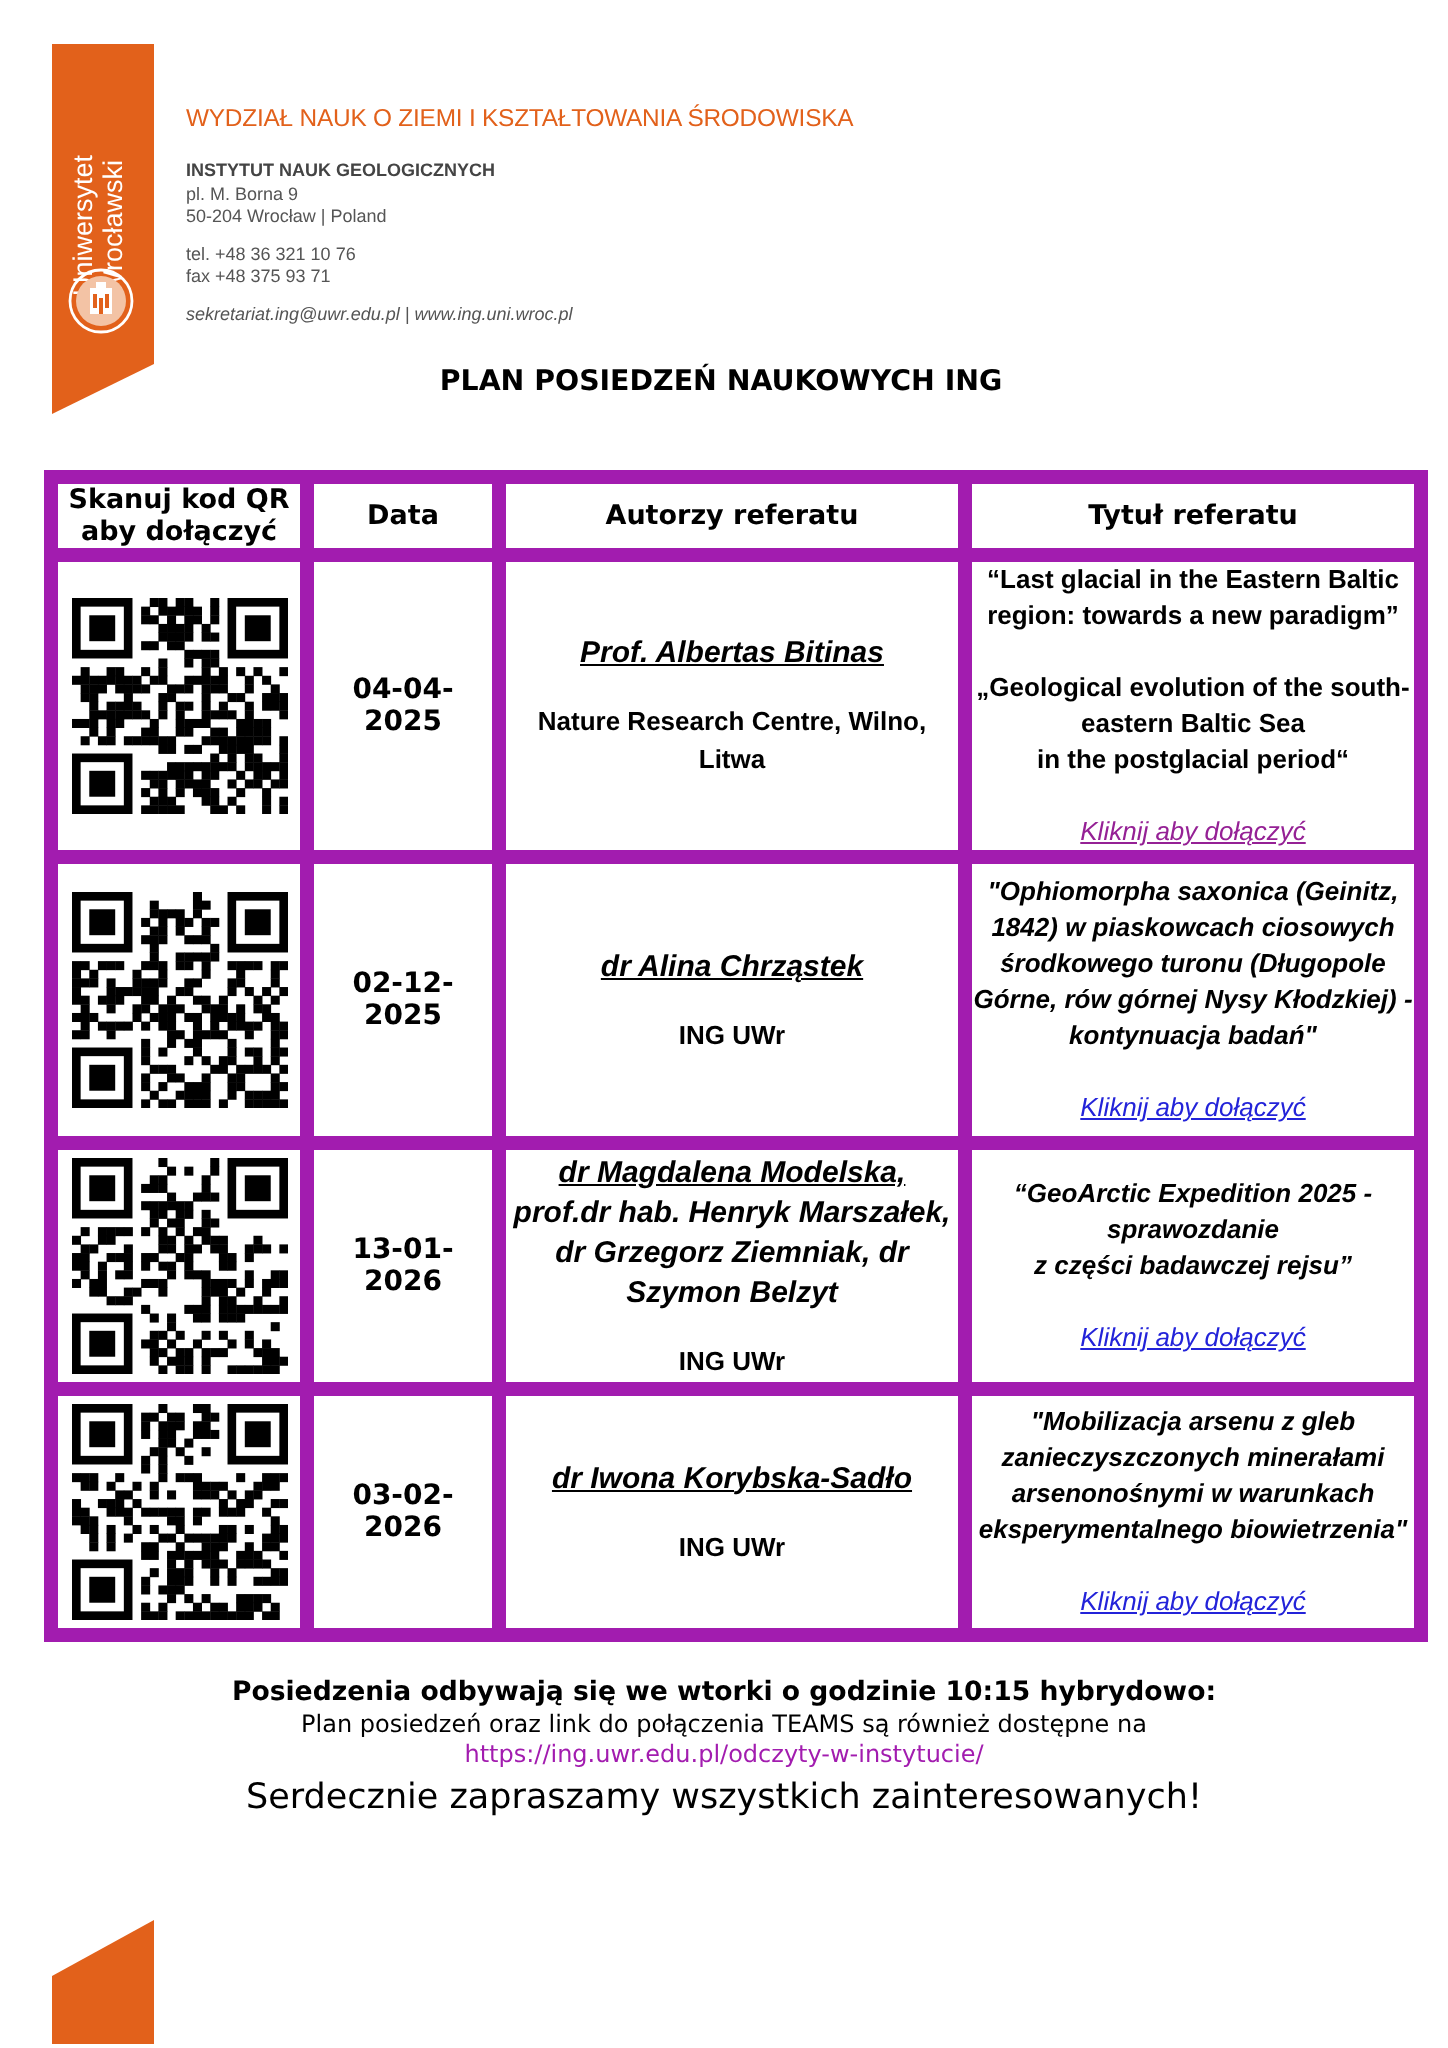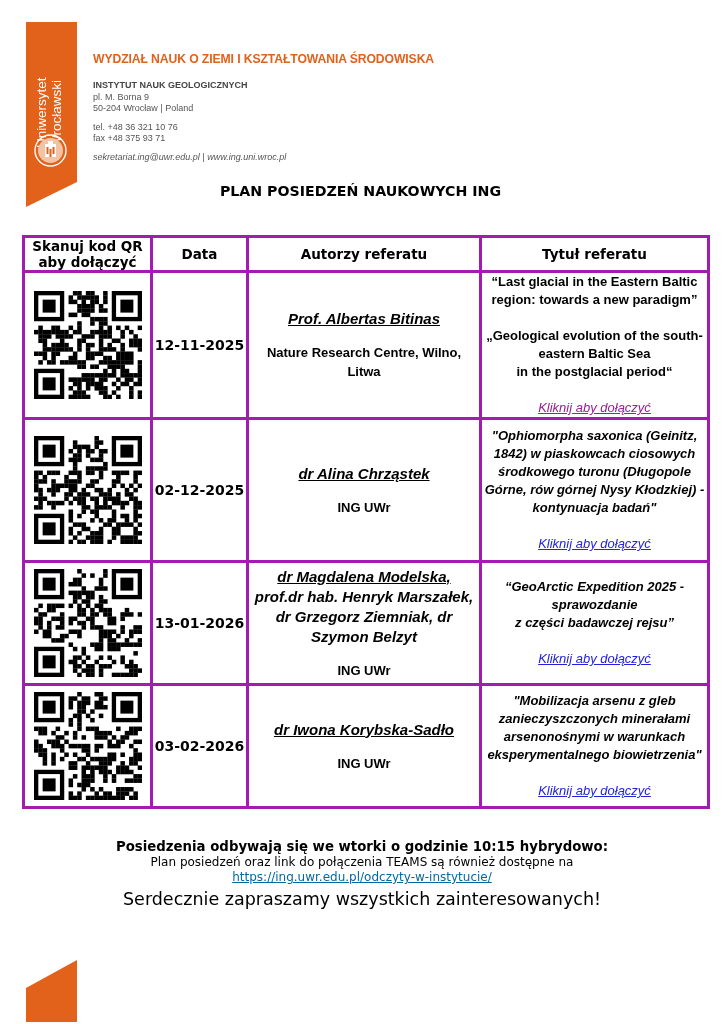--- a/index.html
+++ b/index.html
@@ -6,50 +6,50 @@
   body { width:724px; height:1024px; position:relative; overflow:hidden;
          font-family:"DejaVu Sans", sans-serif; color:#000; }
   .banner { position:absolute; left:26px; top:22px; width:51px; height:185px; }
   .banner svg { display:block; }
   .banner-text { position:absolute; left:26px; top:22px; width:51px; height:130px; }
   .uni-name { position:absolute; transform:rotate(-90deg); transform-origin:left top;
               color:#fff; font-family:"Liberation Sans", sans-serif; font-size:13.5px; line-height:15px;
               white-space:nowrap; left:8px; top:126px; }
   .emblem { position:absolute; left:33px; top:133px; width:35px; height:35px; }
   .faculty { position:absolute; left:93px; top:52px; font-family:"Liberation Sans", sans-serif;
-             font-weight:bold; font-size:12.2px; color:#e2611b; letter-spacing:-0.1px; white-space:nowrap; }
+             font-weight:normal; font-size:12.2px; color:#e2611b; letter-spacing:-0.1px; white-space:nowrap; }
   .inst { position:absolute; left:93px; top:80px; font-family:"Liberation Sans", sans-serif;
           font-size:9px; color:#555; line-height:11.5px; }
   .inst .bold { font-weight:bold; color:#444; font-size:9px; }
   .inst .gap { height:7px; }
   .inst .email { font-style:italic; }
   .title { position:absolute; left:0; width:721px; top:182px; text-align:center;
            font-family:"DejaVu Sans", sans-serif; font-weight:bold; font-size:14.2px; line-height:19px; }
   table.plan { position:absolute; left:22px; top:235px; width:685px; border-collapse:collapse;
                font-family:"Liberation Sans", sans-serif; table-layout:fixed; }
-  table.plan th, table.plan td { border:3px solid #a21caf; text-align:center; vertical-align:middle; padding:0; }
+  table.plan th, table.plan td { border:7px solid #a21caf; text-align:center; vertical-align:middle; padding:0; }
   table.plan th { font-family:"DejaVu Sans", sans-serif; font-weight:bold; font-size:13.5px;
                   line-height:16px; height:32px; }
   td.qr { padding:0; }
   td.qr .qrwrap { width:108px; height:108px; margin:0 auto; }
   td.date { font-weight:bold; font-size:14px; font-family:"DejaVu Sans", sans-serif; }
   td.authors { font-size:13px;font-weight:bold; }
   .author-name { font-style:italic; font-size:15px; line-height:20px; }
   .author-name .u { text-decoration:underline; }
   .affil { font-size:13px; line-height:19px; margin-top:14px; }
   td.tytul { font-size:13px; font-weight:bold; font-style:normal; line-height:18px; padding:0 6px; }
   td.tytul.it { font-style:italic; }
   .tline { display:block; }
   .spacer { height:18px; }
   .join-link { font-style:italic; font-weight:normal; color:#2323d9; text-decoration:underline; font-size:13px; }
   .join-link.visited { color:#952195; }
   .footer { position:absolute; left:0; width:724px; top:838px; text-align:center; }
   .f1 { font-family:"DejaVu Sans", sans-serif; font-weight:bold; font-size:13.3px; line-height:17px; }
   .f2 { font-family:"DejaVu Sans", sans-serif; font-size:12px; line-height:15px; }
-  .f2 a { color:#0369a1; text-decoration:underline; }
+  .f2 a { color:#a21caf; }
   .f3 { font-family:"DejaVu Sans", sans-serif; font-size:17.5px; line-height:24px; margin-top:2px; }
   .corner { position:absolute; left:26px; top:960px; }
 </style>
 </head>
 <body>
 
 <div class="banner">
   <svg width="51" height="185" viewBox="0 0 51 185">
     <polygon points="0,0 51,0 51,160 0,185" fill="#e2611b"></polygon>
   </svg>
@@ -357,21 +357,21 @@
               <rect x="4.32" y="4.32" width="21.6" height="21.6" fill="#fff"></rect>
               <rect x="8.64" y="8.64" width="12.96" height="12.96"></rect>
               <rect x="77.76" y="0" width="30.240000000000002" height="30.240000000000002"></rect>
               <rect x="82.08000000000001" y="4.32" width="21.6" height="21.6" fill="#fff"></rect>
               <rect x="86.4" y="8.64" width="12.96" height="12.96"></rect>
               <rect x="0" y="77.76" width="30.240000000000002" height="30.240000000000002"></rect>
               <rect x="4.32" y="82.08000000000001" width="21.6" height="21.6" fill="#fff"></rect>
               <rect x="8.64" y="86.4" width="12.96" height="12.96"></rect>
             </svg></div>
         </td>
-        <td class="date">12-11-2025</td>
+        <td class="date">04-04-2025</td>
         <td class="authors">
           <div class="author-name">
             <div><span class="u">Prof. Albertas Bitinas</span></div>
           </div>
           <div class="affil">Nature Research Centre, Wilno, Litwa</div>
         </td>
         <td class="tytul"><span class="tline">“Last glacial in the Eastern Baltic region: towards a new paradigm”</span><span class="tline" style="height: 18px;"></span><span class="tline">„Geological evolution of the south-eastern Baltic Sea</span><span class="tline">in the postglacial period“</span><div class="spacer"></div><a class="join-link visited">Kliknij aby dołączyć</a></td>
       </tr>
       <tr style="height: 143px;">
         <td class="qr">

